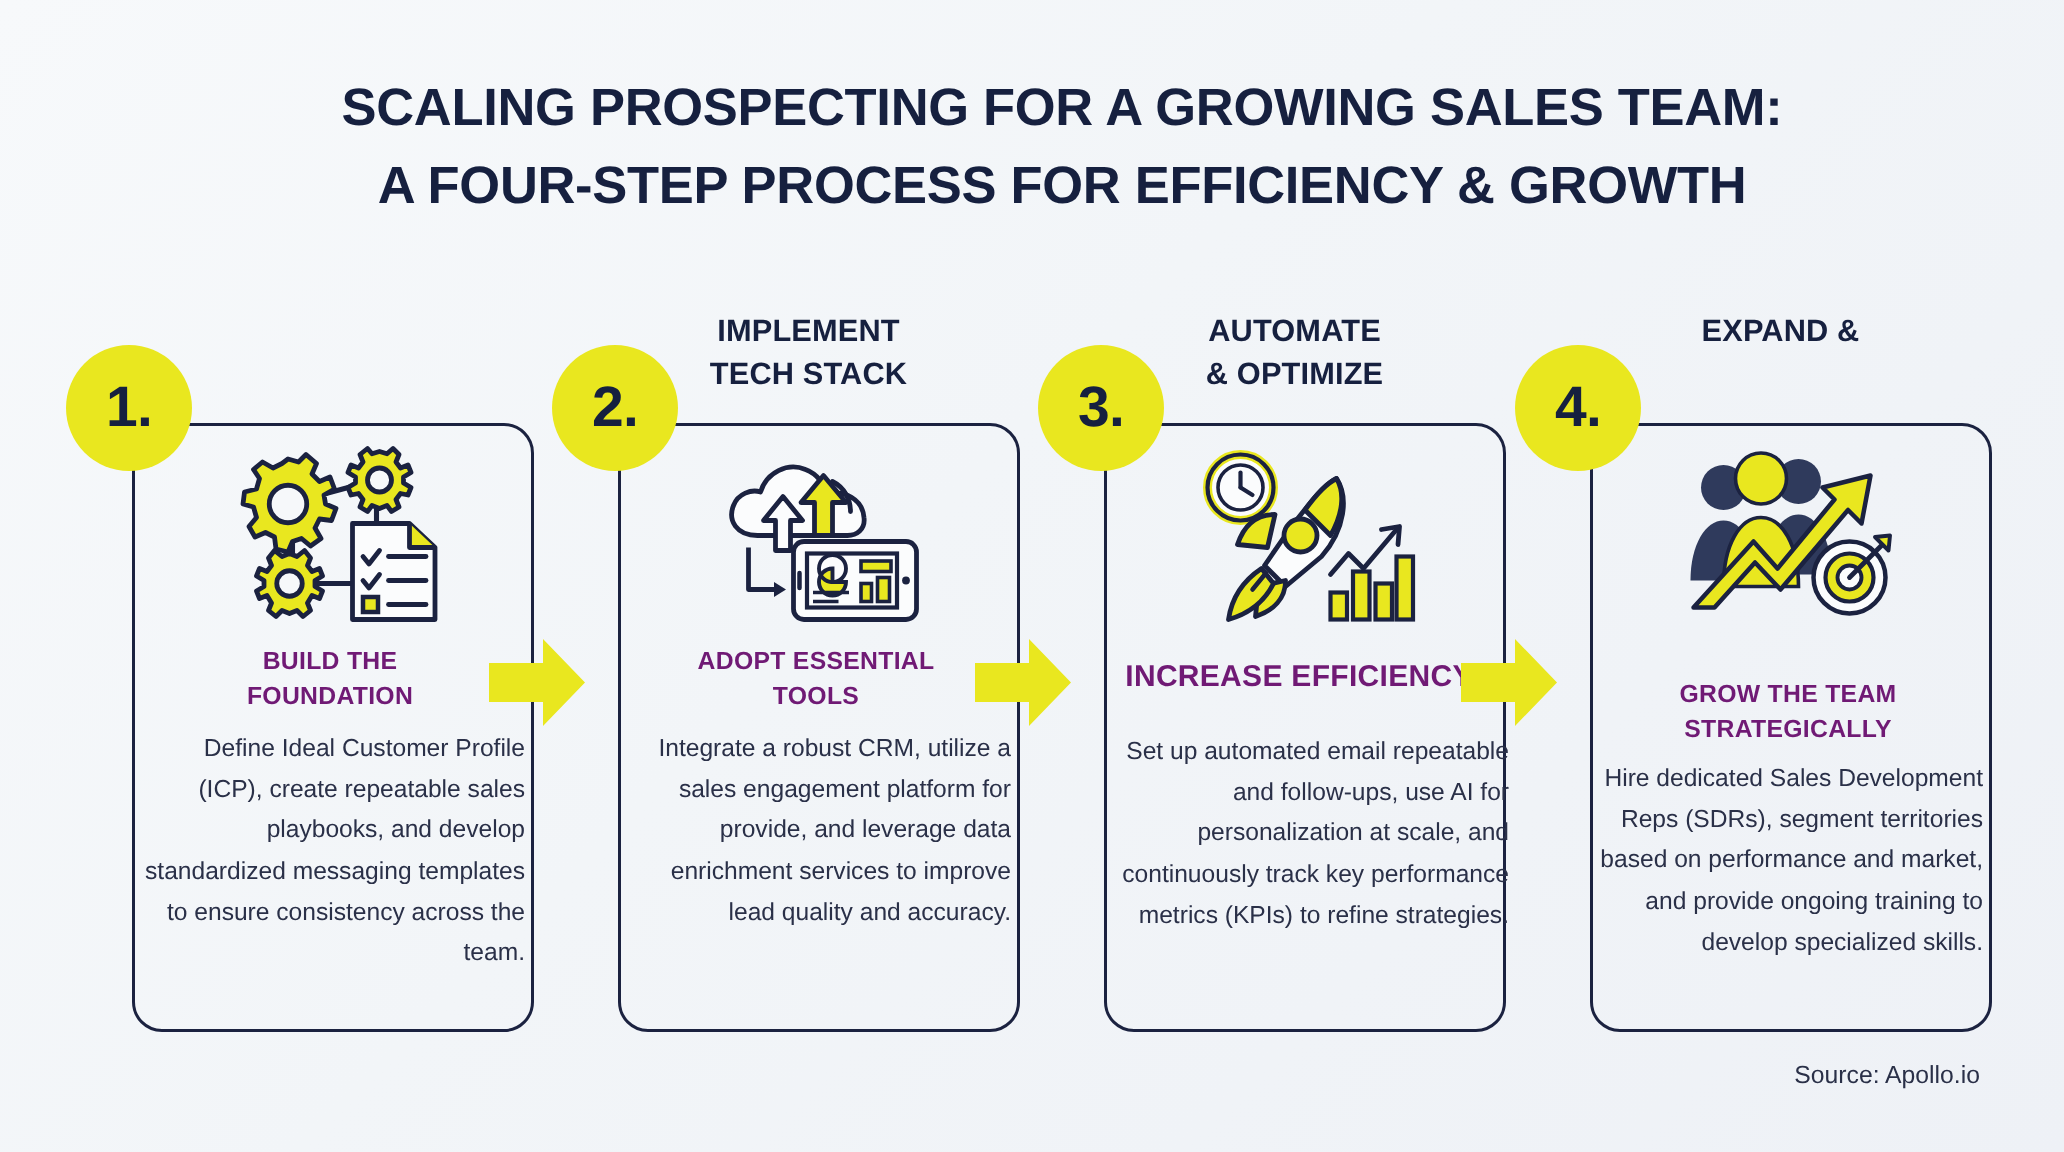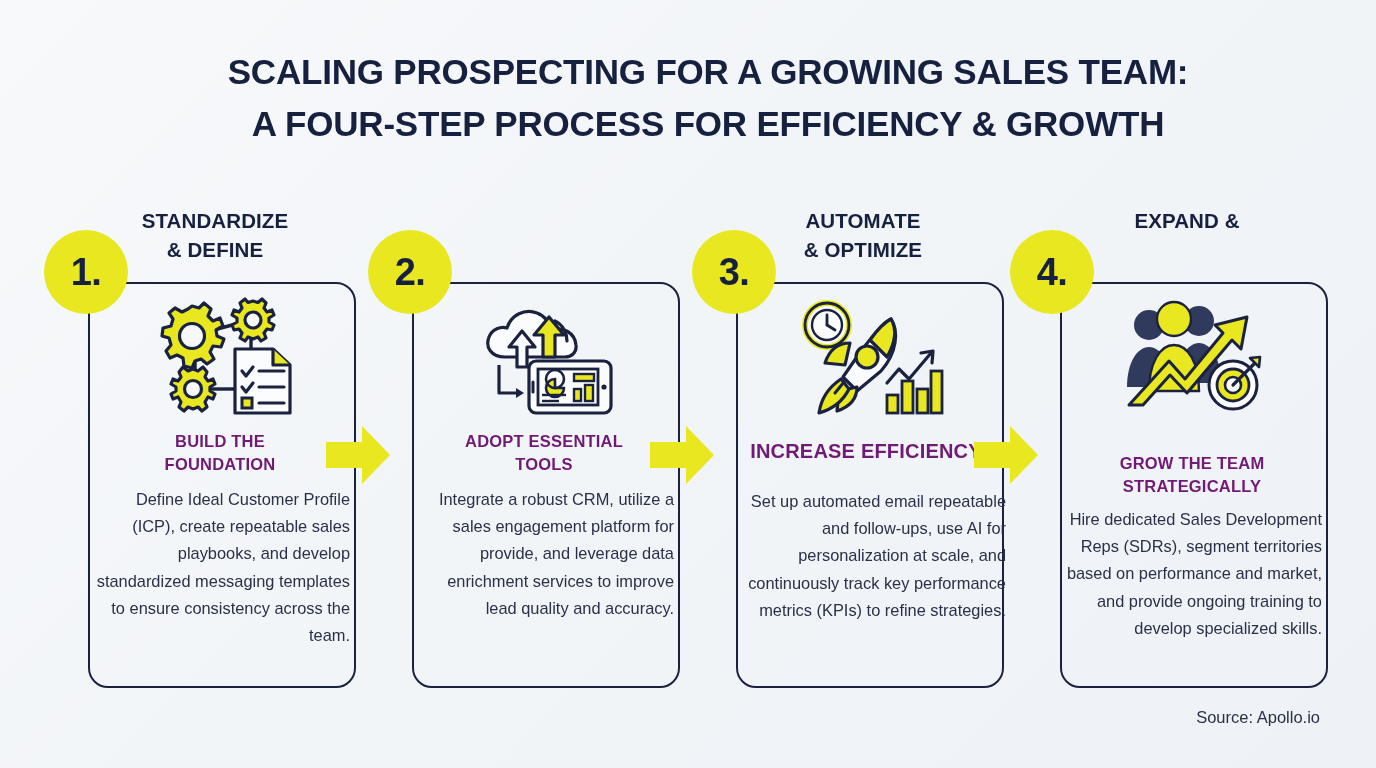--- a/index.html
+++ b/index.html
@@ -130,24 +130,20 @@
 <div class="stage">
 
   <div class="title">
     <span>Scaling Prospecting for a Growing Sales Team:</span>
     <span>A Four-Step Process for Efficiency &amp; Growth</span>
   </div>
 
   <div class="cols">
 
     <div class="col">
-      <div class="step-head">
-        <span>Standardize</span>
-        <span>&amp; Define</span>
-      </div>
       <div class="card"></div>
       <div class="badge">1.</div>
 
       <div class="icon-wrap">
         <svg width="150" height="122" viewBox="0 0 150 122">
           <g fill="none" stroke="#1b2240" stroke-width="3.4" stroke-linejoin="round">
             <line x1="48" y1="40" x2="100" y2="26"></line>
             <line x1="48" y1="46" x2="48" y2="82"></line>
             <line x1="104" y1="34" x2="104" y2="56"></line>
             <line x1="62" y1="94" x2="88" y2="94"></line>
@@ -182,20 +178,24 @@
       </div>
 
       <div class="sub">
         <div>Build the</div>
         <div>Foundation</div>
       </div>
       <div class="body">Define Ideal Customer Profile (ICP), create repeatable sales playbooks, and develop standardized messaging templates to ensure consistency across the team.</div>
     </div>
 
     <div class="col">
+      <div class="step-head">
+        <span>Implement</span>
+        <span>Tech Stack</span>
+      </div>
       <div class="card"></div>
       <div class="badge">2.</div>
 
       <div class="icon-wrap">
         <svg width="150" height="122" viewBox="0 0 150 122">
           <path d="M34,62 C20,62 14,52 18,42 C21,34 30,31 36,33 C40,20 54,13 66,18 C74,21 79,28 80,35 C92,31 104,38 105,50 C106,58 100,62 94,62 Z" fill="#fbfcfd" stroke="#1b2240" stroke-width="3.2" stroke-linejoin="round"></path>
           <path d="M84,26 C92,30 96,38 96,46" fill="none" stroke="#1b2240" stroke-width="3.2" stroke-linecap="round"></path>
 
           <path d="M46,72 L46,52 L38,52 L51,36 L64,52 L56,52 L56,72 Z" fill="#fbfcfd" stroke="#1b2240" stroke-width="3.2" stroke-linejoin="round"></path>
 

